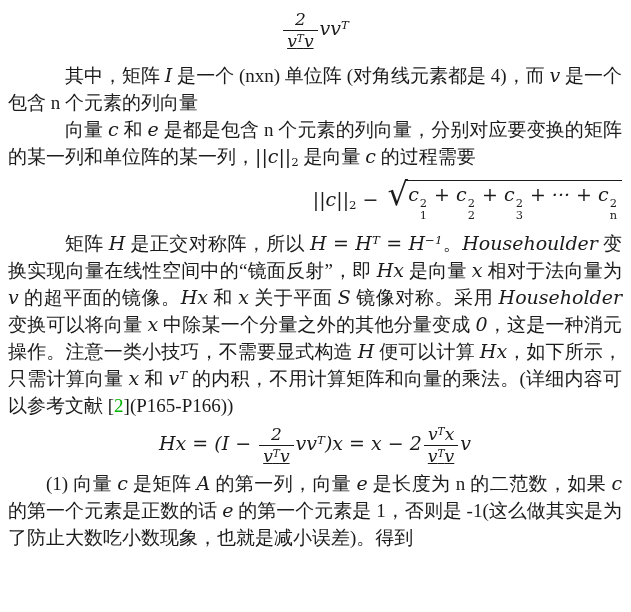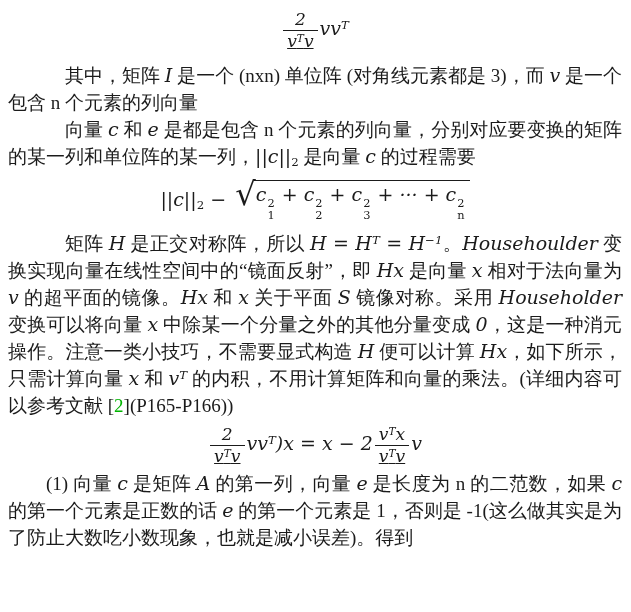--- a/index.html
+++ b/index.html
@@ -35,21 +35,21 @@
 
   
   .formula {
     text-align: center;
     font-family: "DejaVu Serif", "Liberation Serif", serif;
     font-style: italic;
     line-height: 1.15;
   }
   #f1 { margin: 3px 0 11px; }
   #f2 { margin: 10px 0 10px; }
-  #f3 { margin: 9px 0 8px; }
+  #f3 { margin: 9px 0 8px; text-align: right; }
   #f4 { margin: 5px 0 4px; }
 
   .frac {
     display: inline-flex; flex-direction: column;
     vertical-align: middle; text-align: center; margin: 0 2px;
   }
   .frac .num, .frac .den { display: block; font-size: 0.9em; line-height: 1.2; padding: 0 4px; }
   .frac .den { border-top: 1.4px solid currentColor; text-decoration: underline; }
 
   .sqrt { display: inline-flex; align-items: flex-start; vertical-align: middle; margin-left: 3px; }
@@ -69,21 +69,21 @@
 
 <div class="page">
 
   <div class="formula" id="f1">
     <span class="frac">
         <span class="num"><span class="m">2</span></span>
         <span class="den"><span class="m">v</span><sup>T</sup><span class="m">v</span></span>
       </span><span><span class="m">vv</span><sup>T</sup></span>
   </div>
 
-  <p class="para"><span>其中，矩阵 </span><span class="m">I</span><span> 是一个 (nxn) 单位阵 (对角线元素都是 3)，而 </span><span class="m">v</span><span> 是一个包含 n 个元素的列向量</span></p>
+  <p class="para"><span>其中，矩阵 </span><span class="m">I</span><span> 是一个 (nxn) 单位阵 (对角线元素都是 4)，而 </span><span class="m">v</span><span> 是一个包含 n 个元素的列向量</span></p>
 
 
   <p class="para"><span>向量 </span><span class="m">c</span><span> 和 </span><span class="m">e</span><span> 是都是包含 n 个元素的列向量，分别对应要变换的矩阵的某一列和单位阵的某一列，</span><span class="m">||c||</span><sub>2</sub><span> 是向量 </span><span class="m">c</span><span> 的过程需要</span></p>
 
   <div class="formula" id="f3">
     <span><span class="m">||c||</span><sub>2</sub><span class="m"> − </span></span><span class="sqrt">
         <span class="rad">√</span>
         <span class="radicand"><span class="m">c</span><span class="stack">
             <span>2</span>
             <span>1</span>
@@ -96,21 +96,21 @@
           </span><span class="m"> + ··· + </span><span class="m">c</span><span class="stack">
             <span>2</span>
             <span>n</span>
           </span></span>
       </span>
   </div>
 
   <p class="para"><span>矩阵 </span><span class="m">H</span><span> 是正交对称阵，所以 </span><span class="m">H = H</span><sup>T</sup><span class="m"> = </span><span class="m">H</span><sup>−1</sup><span>。</span><span class="m">Househoulder</span><span> 变换实现向量在线性空间中的“镜面反射”，即 </span><span class="m">Hx</span><span> 是向量 </span><span class="m">x</span><span> 相对于法向量为 </span><span class="m">v</span><span> 的超平面的镜像。</span><span class="m">Hx</span><span> 和 </span><span class="m">x</span><span> 关于平面 </span><span class="m">S</span><span> 镜像对称。采用 </span><span class="m">Householder</span><span> 变换可以将向量 </span><span class="m">x</span><span> 中除某一个分量之外的其他分量变成 </span><span class="m">0</span><span>，这是一种消元操作。注意一类小技巧，不需要显式构造 </span><span class="m">H</span><span> 便可以计算 </span><span class="m">Hx</span><span>，如下所示，只需计算向量 </span><span class="m">x</span><span> 和 </span><span class="m">v</span><sup>T</sup><span> 的内积，不用计算矩阵和向量的乘法。(详细内容可以参考文献 [</span><span class="g">2</span><span>](P165-P166))</span></p>
 
   <div class="formula" id="f4">
-    <span class="frac">
+    <span><span class="m">Hx = (I − </span></span><span class="frac">
         <span class="num"><span class="m">2</span></span>
         <span class="den"><span class="m">v</span><sup>T</sup><span class="m">v</span></span>
       </span><span><span class="m">vv</span><sup>T</sup><span class="m">)x = x − 2</span></span><span class="frac">
         <span class="num"><span class="m">v</span><sup>T</sup><span class="m">x</span></span>
         <span class="den"><span class="m">v</span><sup>T</sup><span class="m">v</span></span>
       </span><span><span class="m">v</span></span>
   </div>
 
 
   <p class="para indent2"><span>(1) 向量 </span><span class="m">c</span><span> 是矩阵 </span><span class="m">A</span><span> 的第一列，向量 </span><span class="m">e</span><span> 是长度为 n 的二范数，如果 </span><span class="m">c</span><span> 的第一个元素是正数的话 </span><span class="m">e</span><span> 的第一个元素是 1，否则是 -1(这么做其实是为了防止大数吃小数现象，也就是减小误差)。得到 </span></p>

